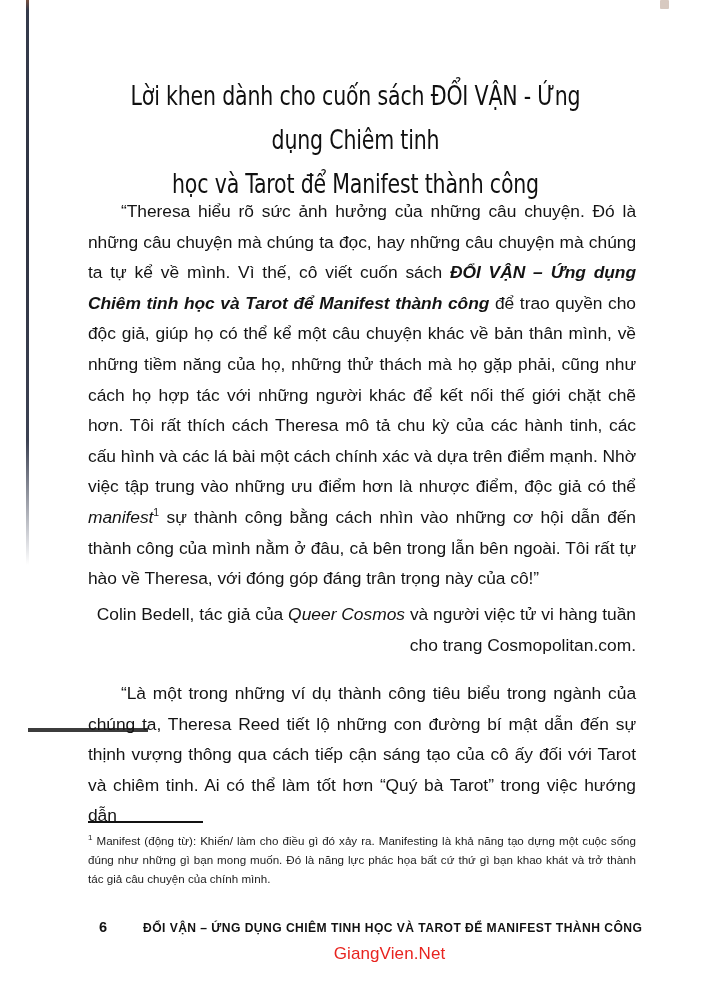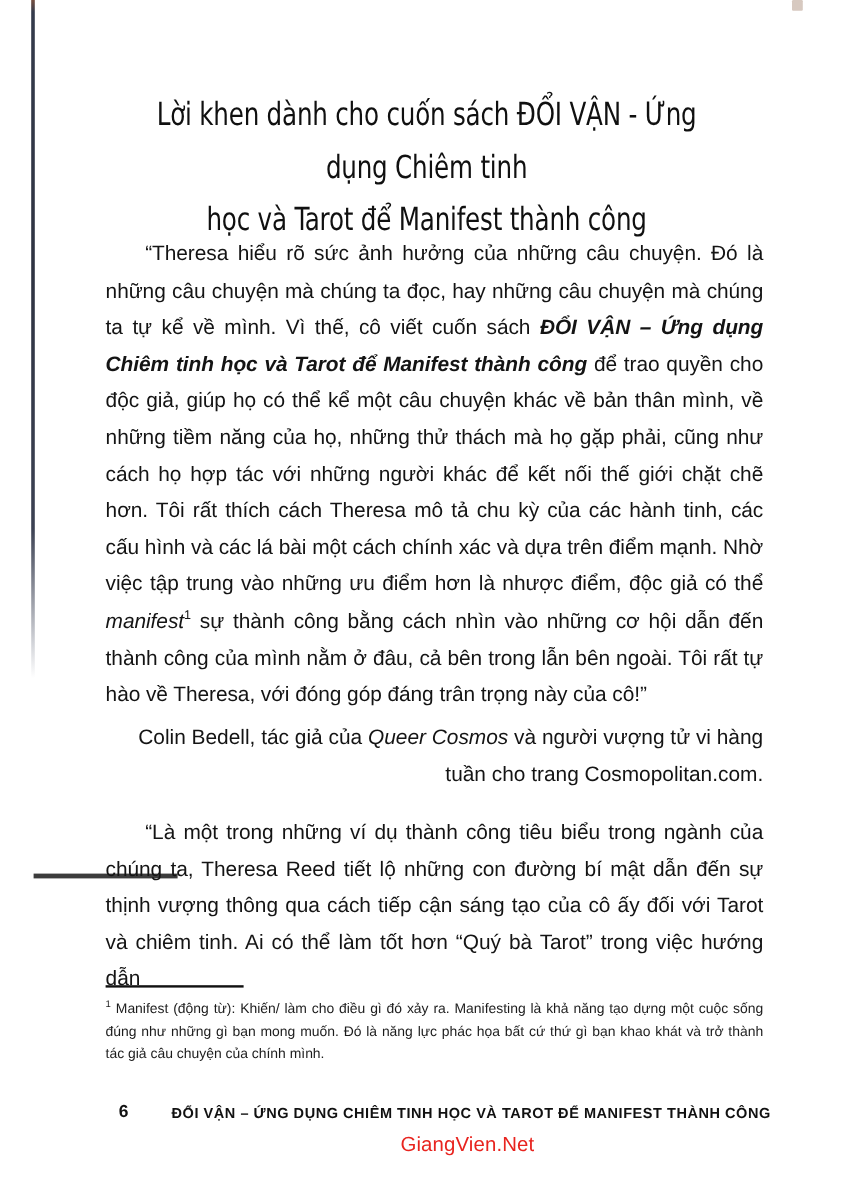--- a/index.html
+++ b/index.html
@@ -188,21 +188,21 @@
   <h1 class="chapter-heading">
     <span>Lời khen dành cho cuốn sách ĐỔI VẬN - Ứng dụng Chiêm tinh</span><br>
     <span>học và Tarot để Manifest thành công</span>
   </h1>
 
   <div class="body-block" id="para-1">
     <p class="para indent"><span>“Theresa hiểu rõ sức ảnh hưởng của những câu chuyện. Đó là những câu chuyện mà chúng ta đọc, hay những câu chuyện mà chúng ta tự kể về mình. Vì thế, cô viết cuốn sách </span><b>ĐỔI VẬN – Ứng dụng Chiêm tinh học và Tarot để Manifest thành công</b><span> để trao quyền cho độc giả, giúp họ có thể kể một câu chuyện khác về bản thân mình, về những tiềm năng của họ, những thử thách mà họ gặp phải, cũng như cách họ hợp tác với những người khác để kết nối thế giới chặt chẽ hơn. Tôi rất thích cách Theresa mô tả chu kỳ của các hành tinh, các cấu hình và các lá bài một cách chính xác và dựa trên điểm mạnh. Nhờ việc tập trung vào những ưu điểm hơn là nhược điểm, độc giả có thể </span><i>manifest</i><span class="sup">1</span><span> sự thành công bằng cách nhìn vào những cơ hội dẫn đến thành công của mình nằm ở đâu, cả bên trong lẫn bên ngoài. Tôi rất tự hào về Theresa, với đóng góp đáng trân trọng này của cô!”</span></p>
   </div>
 
   <div class="body-block" id="attrib-1">
-    <p class="attrib"><span>Colin Bedell, tác giả của </span><i>Queer Cosmos</i><span> và người vượng tử vi hàng tuần cho trang Cosmopolitan.com.</span></p>
+    <p class="attrib"><span>Colin Bedell, tác giả của </span><i>Queer Cosmos</i><span> và người việc tử vi hàng tuần cho trang Cosmopolitan.com.</span></p>
   </div>
 
   <div class="body-block" id="para-2">
     <p class="para indent">“Là một trong những ví dụ thành công tiêu biểu trong ngành của chúng ta, Theresa Reed tiết lộ những con đường bí mật dẫn đến sự thịnh vượng thông qua cách tiếp cận sáng tạo của cô ấy đối với Tarot và chiêm tinh. Ai có thể làm tốt hơn “Quý bà Tarot” trong việc hướng dẫn</p>
   </div>
 
   <div class="footnote-rule"></div>
 
   <p class="footnote"><span class="sup">1</span><span> Manifest (động từ): Khiến/ làm cho điều gì đó xảy ra. Manifesting là khả năng tạo dựng một cuộc sống đúng như những gì bạn mong muốn. Đó là năng lực phác họa bất cứ thứ gì bạn khao khát và trở thành tác giả câu chuyện của chính mình.</span></p>
 

